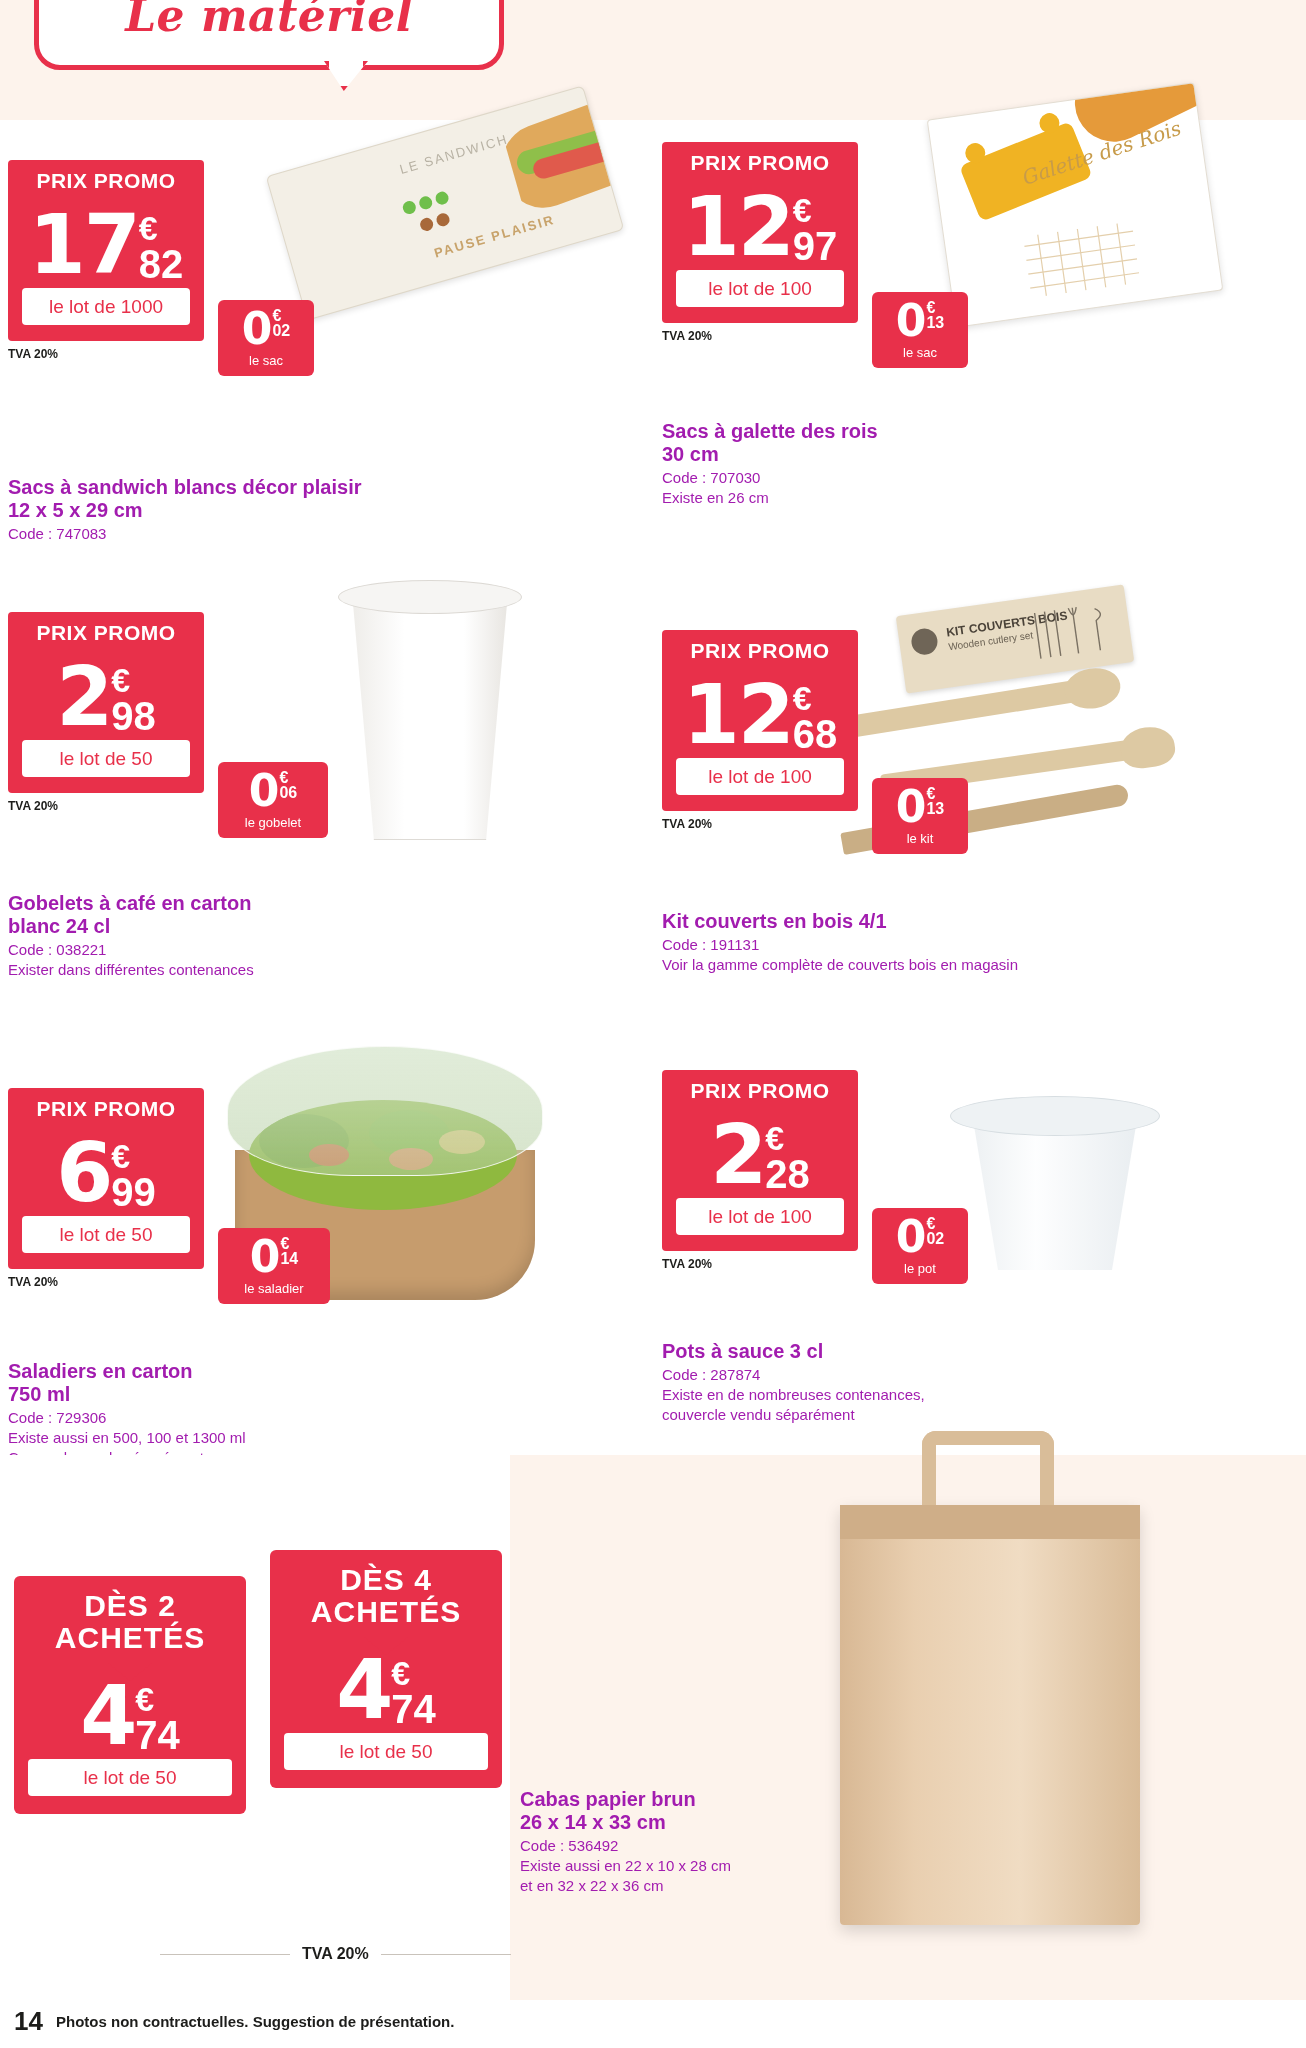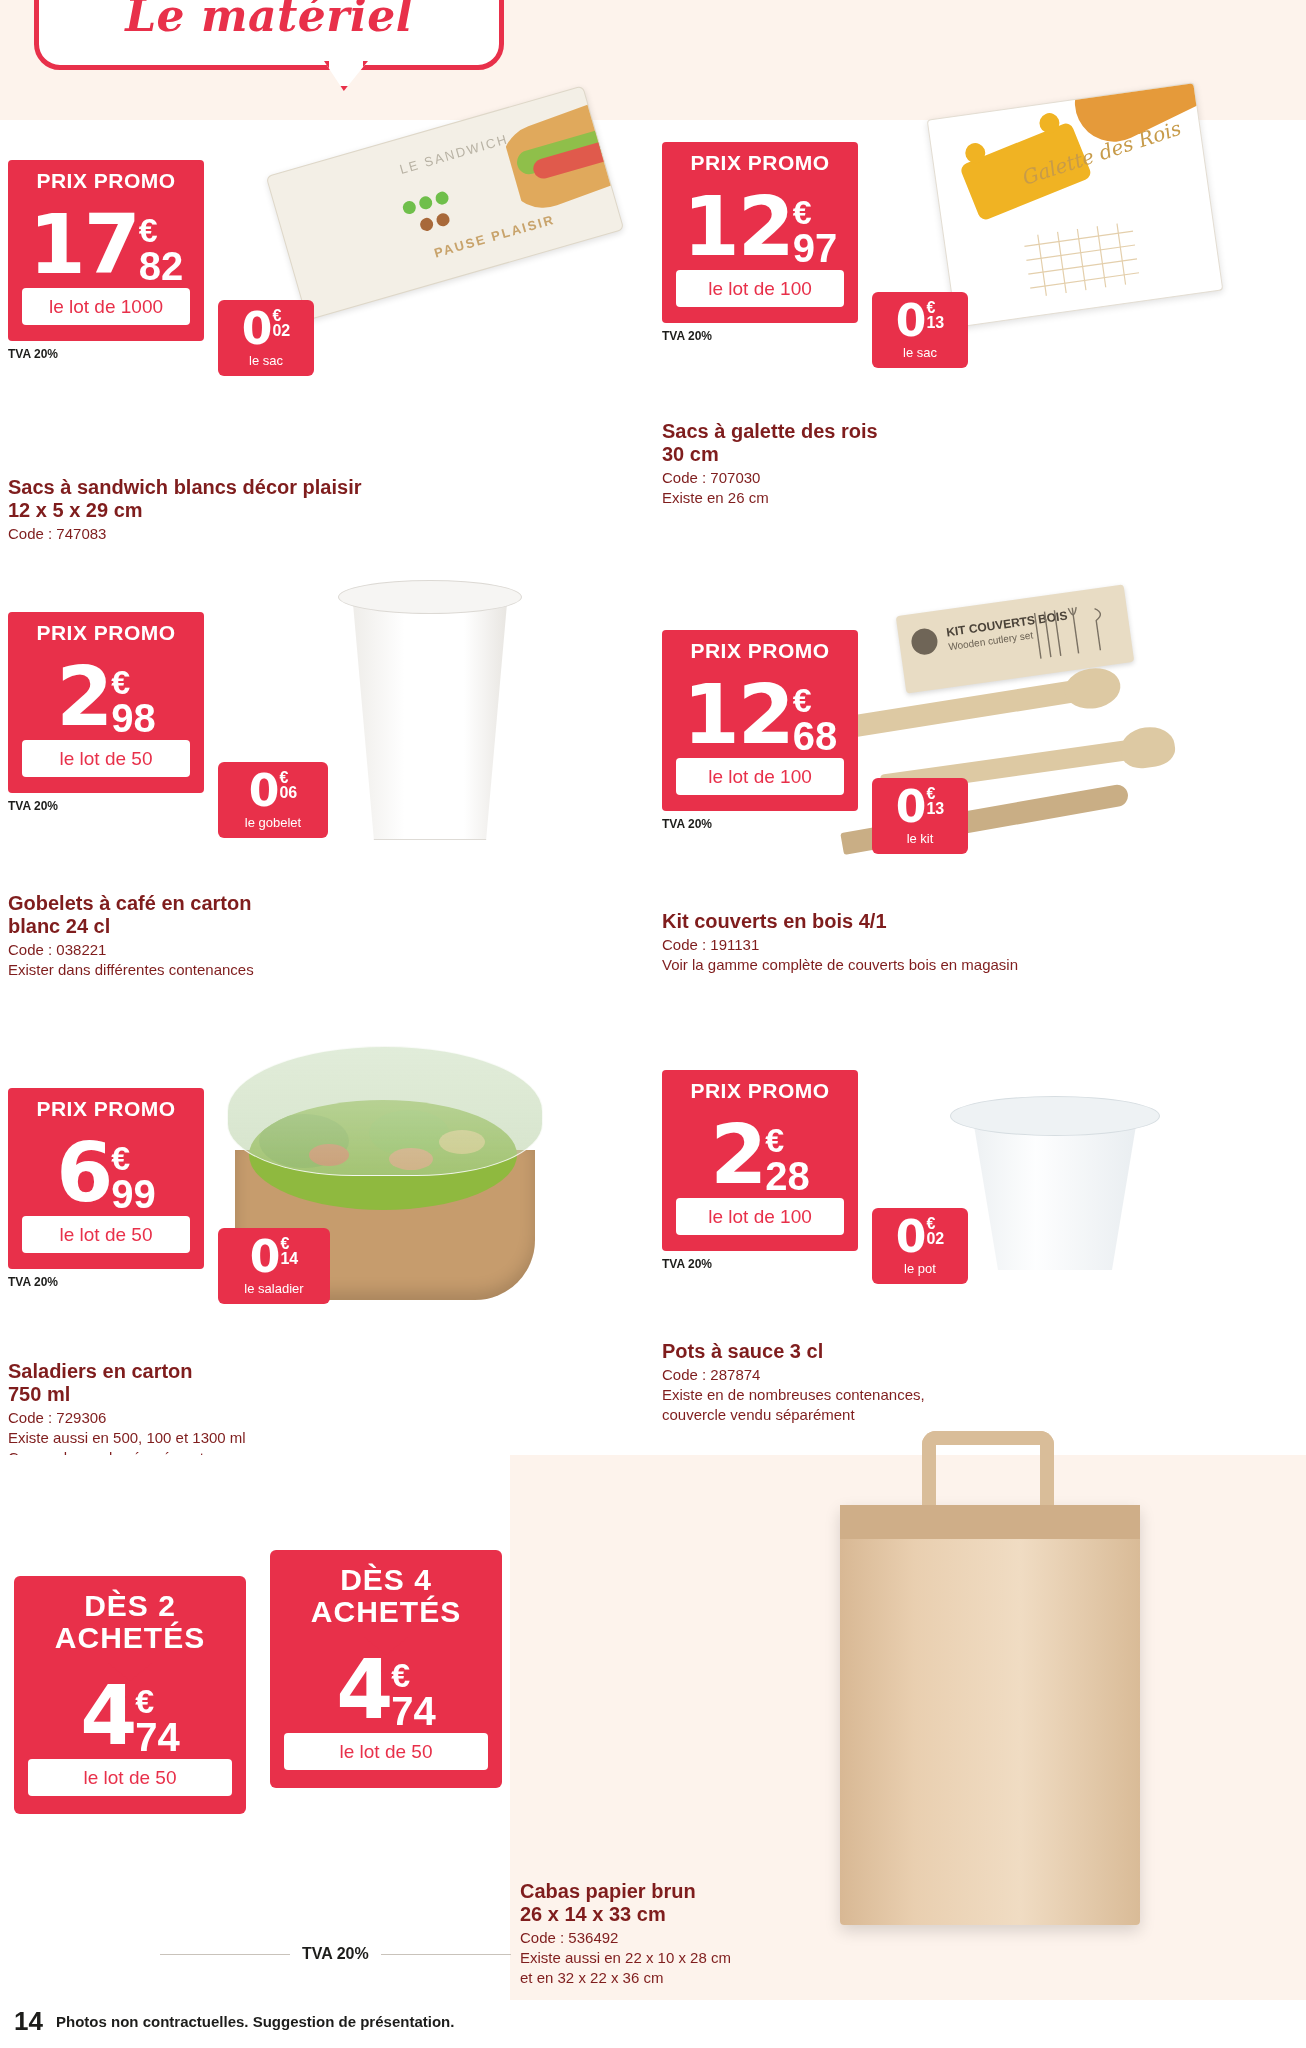--- a/index.html
+++ b/index.html
@@ -43,21 +43,21 @@
     background: #e8304a; color: #fff; font-weight: bold;
     font-size: 21px; letter-spacing: .5px; text-align: center;
     padding: 9px 0 7px; border-radius: 4px 4px 0 0;
     font-family: "Liberation Sans", sans-serif;
   }
   .promo .pricebox {
     background: #e8304a; border-radius: 0 0 4px 4px;
     padding: 4px 0 16px; position: relative;
   }
   .price-main {
-    display: flex; align-items: flex-end; justify-content: center;
+    display: flex; align-items: center; justify-content: center;
     color: #fff; line-height: 1;
   }
   .price-int {
     font-family: "DejaVu Sans", sans-serif;
     font-weight: bold; font-size: 82px; letter-spacing: -2px;
   }
   .price-sup { display: flex; flex-direction: column; align-items: flex-start; padding-top: 6px; }
   .price-eur { font-size: 34px; font-weight: bold; line-height: .95; }
   .price-cents { font-size: 40px; font-weight: bold; line-height: 1; }
   .lot {
@@ -73,21 +73,21 @@
     color: #fff; text-align: center; padding: 7px 0 8px;
   }
   .unit .u-row { display: flex; align-items: flex-start; justify-content: center; line-height: 1; }
   .unit .u-zero { font-family: "DejaVu Sans", sans-serif; font-weight: bold; font-size: 44px; }
   .unit .u-sup { display: flex; flex-direction: column; align-items: flex-start; padding-top: 2px;}
   .unit .u-eur { font-size: 16px; font-weight: bold; line-height: .9;}
   .unit .u-c { font-size: 16px; font-weight: bold; line-height: 1;}
   .unit .u-label { font-size: 13px; margin-top: 2px; }
 
   
-  .desc { position: absolute; color: #7f1d1d; }
+  .desc { position: absolute; color: #a21caf; }
   .desc .name { font-size: 20px; font-weight: bold; line-height: 1.15; }
   .desc .code { font-size: 15px; margin-top: 3px; }
 
   
   .img { position: absolute; }
 
   
   .sandwich-bag {
     width: 330px; height: 150px; background: #f3efe6;
     border: 1px solid #ded7c8; border-radius: 6px;
@@ -556,21 +556,21 @@
     <span class="bar"></span>
     <span>TVA 20%</span>
     <span class="bar"></span>
   </div>
 
   <div class="paperbag">
     <div class="bag-handle"></div>
     <div class="bag-fold"></div>
   </div>
 
-  <div class="desc" style="left:520px; top:1880px; width:360px;">
+  <div class="desc" style="left:520px; top:1788px; width:360px;">
     <div class="name">Cabas papier brun</div>
     <div class="name">26 x 14 x 33 cm</div>
     <div class="code">Code : 536492</div>
     <div class="code">Existe aussi en 22 x 10 x 28 cm</div>
     <div class="code">et en 32 x 22 x 36 cm</div>
   </div>
 
   <div class="footer"></div>
   <div class="pagenum">14</div>
   <div class="footnote">Photos non contractuelles. Suggestion de présentation.</div>

